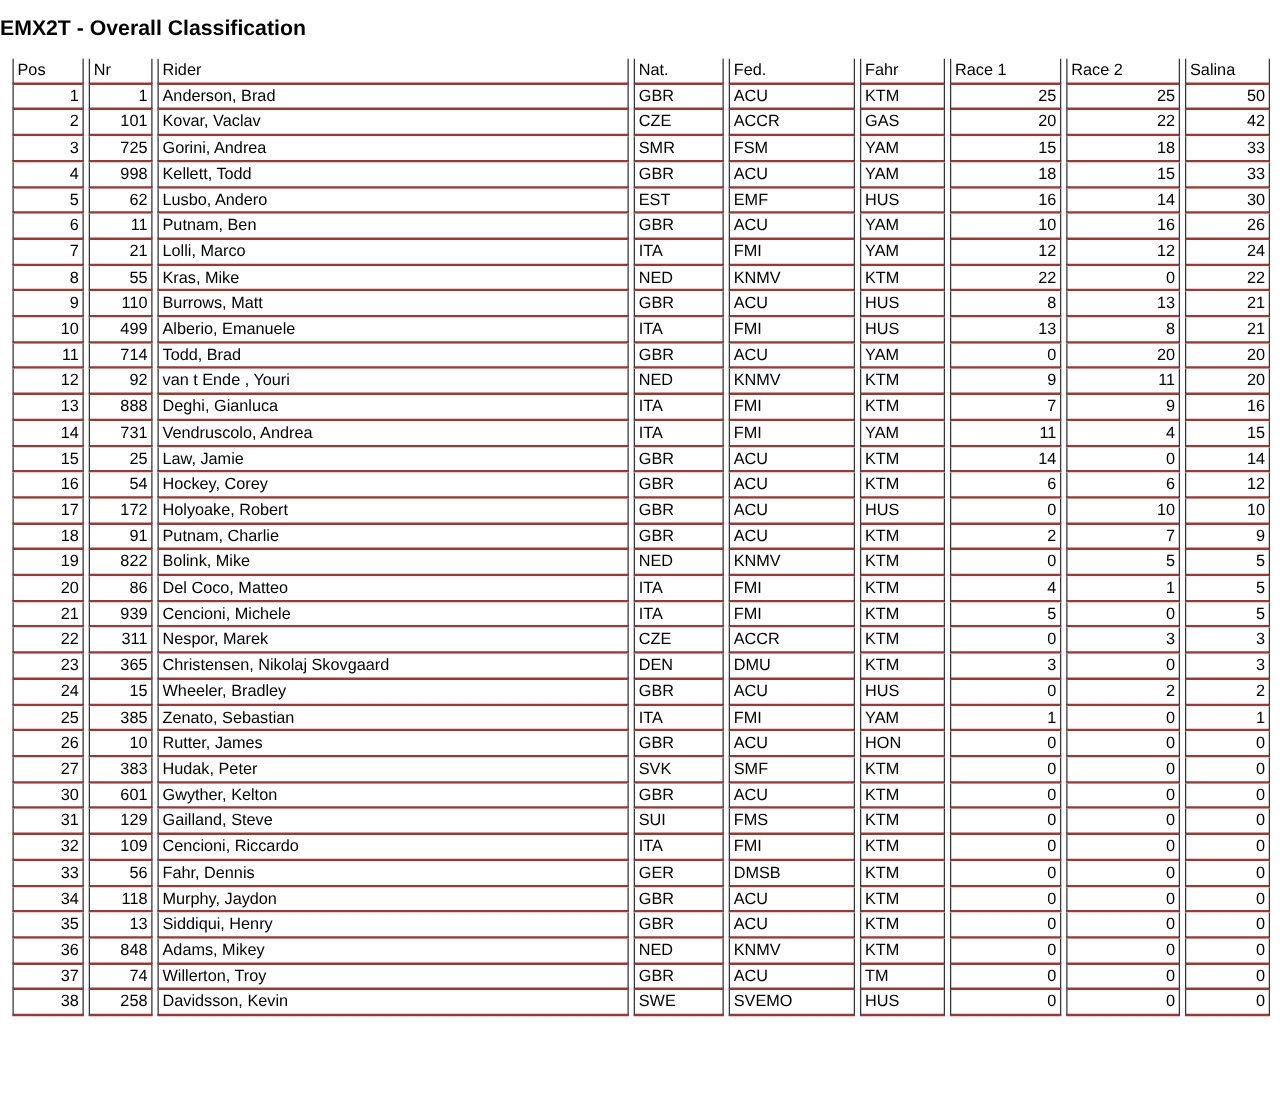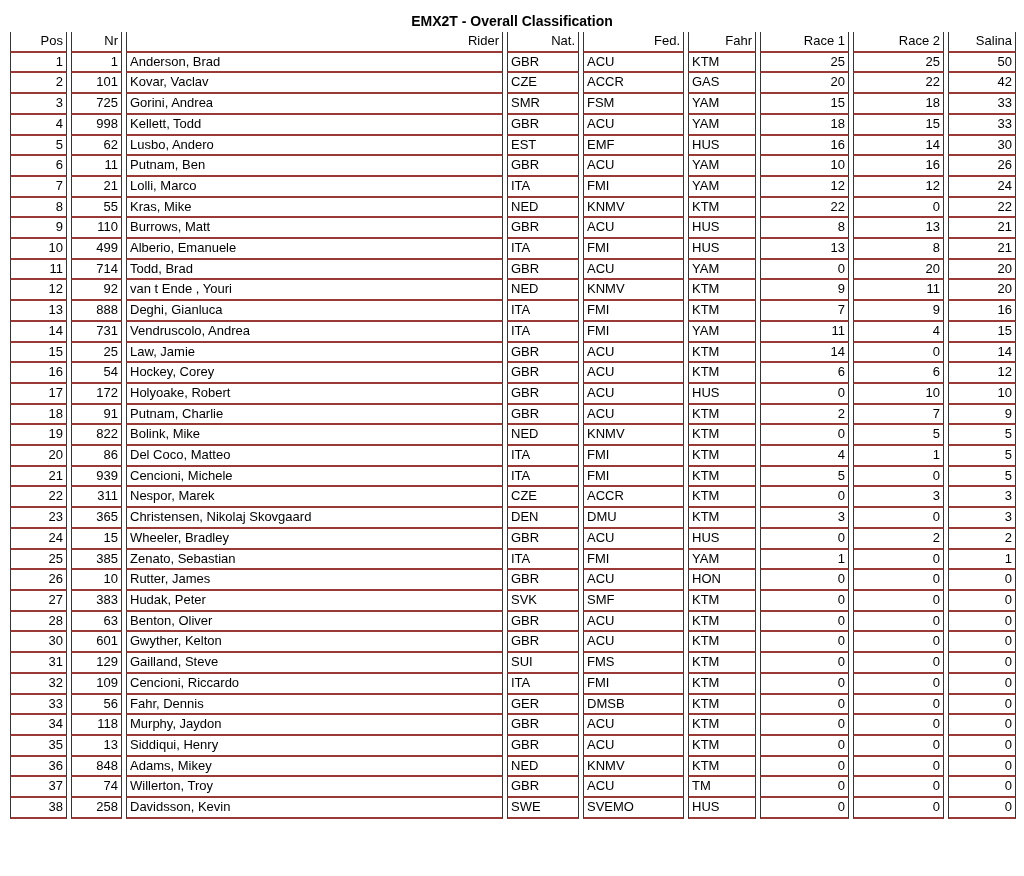--- a/index.html
+++ b/index.html
@@ -11,23 +11,22 @@
     width: 1024px;
     height: 876px;
     background: #ffffff;
     overflow: hidden;
     font-family: "Liberation Sans", "DejaVu Sans", sans-serif;
     color: #000000;
     box-sizing: border-box;
   }
   .page-title {
     margin-top: 13px;
-    margin-bottom: 3px;
-    text-align: center;
-    font-size: 14px;
+    margin-bottom: 14px;
+    font-size: 17px;
     font-weight: bold;
     color: #000000;
     letter-spacing: 0px;
   }
   table.results {
     margin-left: 6px;
     border-collapse: separate;
     border-spacing: 4px 0;
     table-layout: fixed;
     width: 1012px;
@@ -40,21 +39,21 @@
     line-height: 18.7px;
     padding: 0 3px;
     white-space: nowrap;
     overflow: hidden;
     border-left: 1px solid #353535;
     border-right: 1px solid #353535;
     border-bottom: 2px solid #9a3a37;
     background: #ffffff;
     vertical-align: middle;
   }
-  table.results th { text-align: right; }
+  table.results th { text-align: left; }
   .al { text-align: left; }
   .ar { text-align: right; }
 </style>
 </head>
 <body>
 
 <div class="page">
   <div class="page-title">EMX2T - Overall Classification</div>
 
   <table class="results">
@@ -374,31 +373,20 @@
           <td class="ar">383</td>
           <td class="al">Hudak, Peter</td>
           <td class="al">SVK</td>
           <td class="al">SMF</td>
           <td class="al">KTM</td>
           <td class="ar">0</td>
           <td class="ar">0</td>
           <td class="ar">0</td>
         </tr>
         <tr>
-          <td class="ar">28</td>
-          <td class="ar">63</td>
-          <td class="al">Benton, Oliver</td>
-          <td class="al">GBR</td>
-          <td class="al">ACU</td>
-          <td class="al">KTM</td>
-          <td class="ar">0</td>
-          <td class="ar">0</td>
-          <td class="ar">0</td>
-        </tr>
-        <tr>
           <td class="ar">30</td>
           <td class="ar">601</td>
           <td class="al">Gwyther, Kelton</td>
           <td class="al">GBR</td>
           <td class="al">ACU</td>
           <td class="al">KTM</td>
           <td class="ar">0</td>
           <td class="ar">0</td>
           <td class="ar">0</td>
         </tr>

